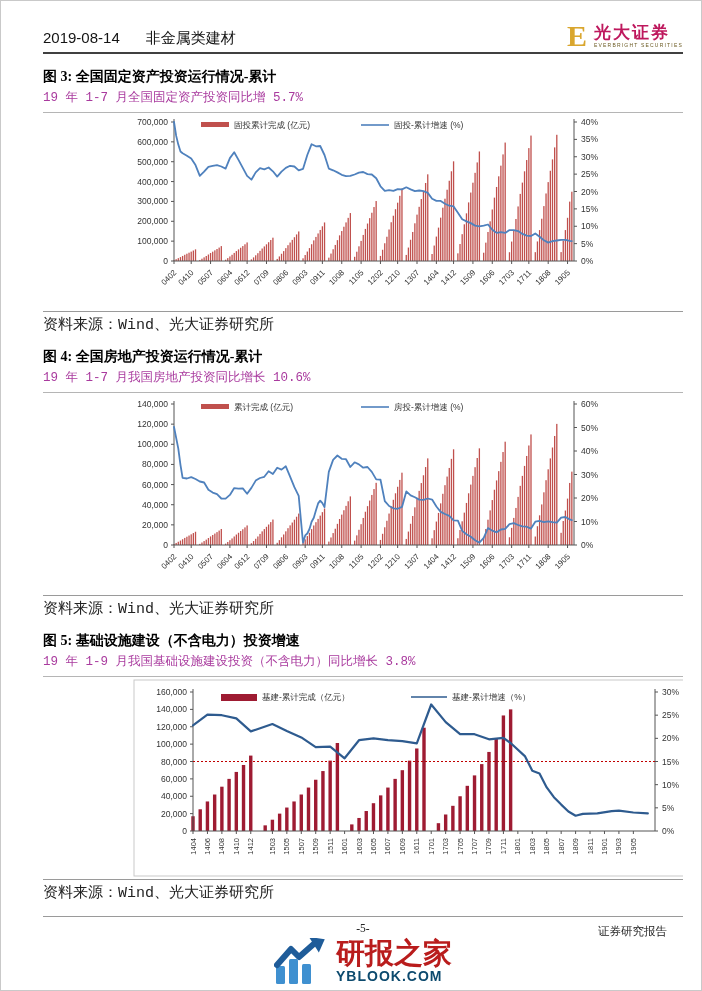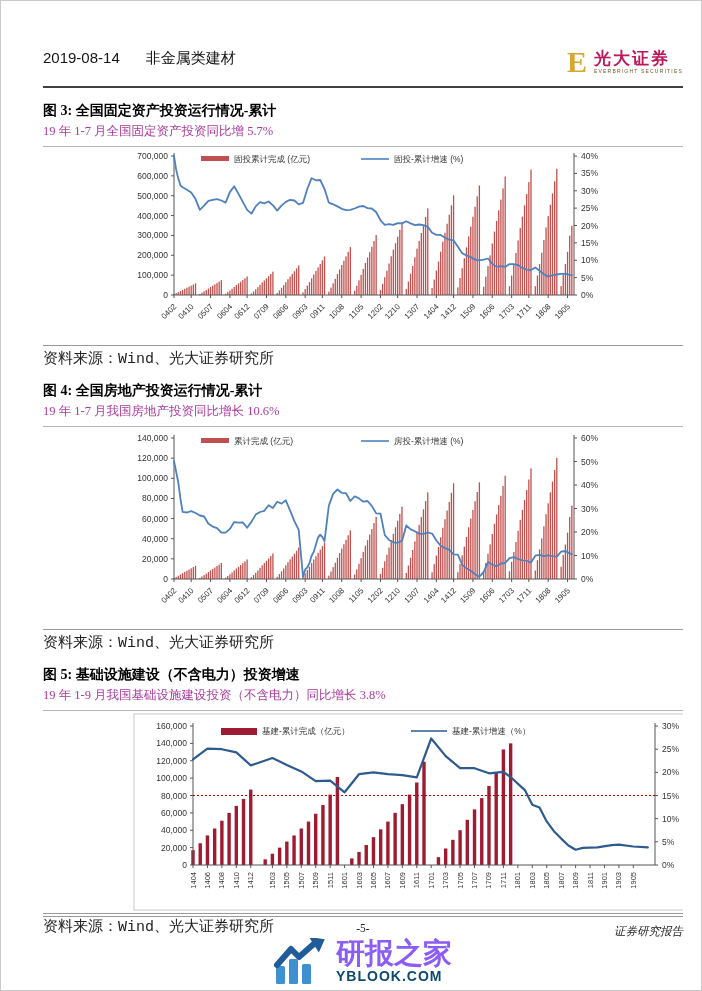--- a/index.html
+++ b/index.html
@@ -1,50 +1,50 @@
 <!DOCTYPE html>
 <html><head>
 <meta charset="utf-8">
 <style>
   html,body{margin:0;padding:0;background:#ececec;}
   .page{position:relative;width:702px;height:991px;margin:0 auto;background:#ffffff;
         border:1px solid #c9c9c9;box-sizing:border-box;overflow:hidden;
         font-family:"Liberation Sans","DejaVu Sans",sans-serif;}
   .content{position:absolute;left:42px;top:0;width:640px;}
   
-  .header{display:flex;justify-content:space-between;align-items:flex-start;
-          border-bottom:2px solid #404040;padding-bottom:12px;margin-top:48px;}
+  .header{display:flex;justify-content:space-between;align-items:flex-end;
+          border-bottom:2px solid #404040;padding-bottom:4px;margin-top:22px;}
   .hdr-left{font-size:15px;color:#141414;}
   .hdr-left .sec{margin-left:26px;}
   .logo{display:flex;align-items:center;gap:7px;margin-bottom:-1px;}
   .logo-mark{font-family:"Liberation Serif","DejaVu Serif",serif;font-weight:bold;
              font-size:30px;line-height:26px;color:#D9A62E;}
   .logo-name{font-family:"Liberation Serif","DejaVu Serif",serif;font-weight:bold;
              font-size:17px;color:#be185d;letter-spacing:2px;line-height:17px;}
   .logo-sub{font-size:5px;color:#6b5a22;letter-spacing:1.2px;margin-top:1px;}
   
   .fig{margin-top:14px;}
   .fig-caption{font-family:"Liberation Serif","DejaVu Serif",serif;font-weight:bold;
                font-size:14px;color:#000000;}
-  .fig-sub{font-family:Liberation Serif, serif;font-size:12.5px;
+  .fig-sub{font-family:Liberation Mono, monospace;font-size:12.5px;
            color:#A93A9E;margin-top:3px;}
   .fig-rule{border:none;border-top:1px solid #b5b5b5;margin:6px 0 0 0;}
   svg.chart{display:block;margin-top:2px;}
   .src-rule{border:none;border-top:1px solid #9a9a9a;margin:2px 0 0 0;}
   .src{font-family:Liberation Mono, monospace;font-size:15px;color:#222;margin-top:3px;}
   
   .footer{position:absolute;left:42px;width:640px;bottom:6px;}
   .footer-rule{border:none;border-top:1px solid #9a9a9a;margin:0;}
   .footer-row{position:relative;height:16px;margin-top:5px;
               font-family:"Liberation Serif","DejaVu Serif",serif;font-size:11.5px;color:#222;}
   .page-num{position:absolute;left:0;right:0;text-align:center;}
-  .report-type{position:absolute;right:0;top:2px;font-style:italic;}
+  .report-type{position:absolute;right:16px;top:2px;}
   .watermark{display:flex;justify-content:center;align-items:center;gap:10px;margin-top:0px;}
   .wm-text .wm-name{font-family:"Liberation Serif","DejaVu Serif",serif;font-weight:bold;
-                    font-size:29px;color:#8b5cf6;line-height:30px;}
+                    font-size:29px;color:#b91c1c;line-height:30px;}
   .wm-text .wm-site{font-weight:bold;font-size:14px;color:#0c4a6e;letter-spacing:1px;}
 </style>
 </head>
 <body>
 
 <div class="page">
   <div class="content">
 
     <div class="header">
       <div class="hdr-left">

